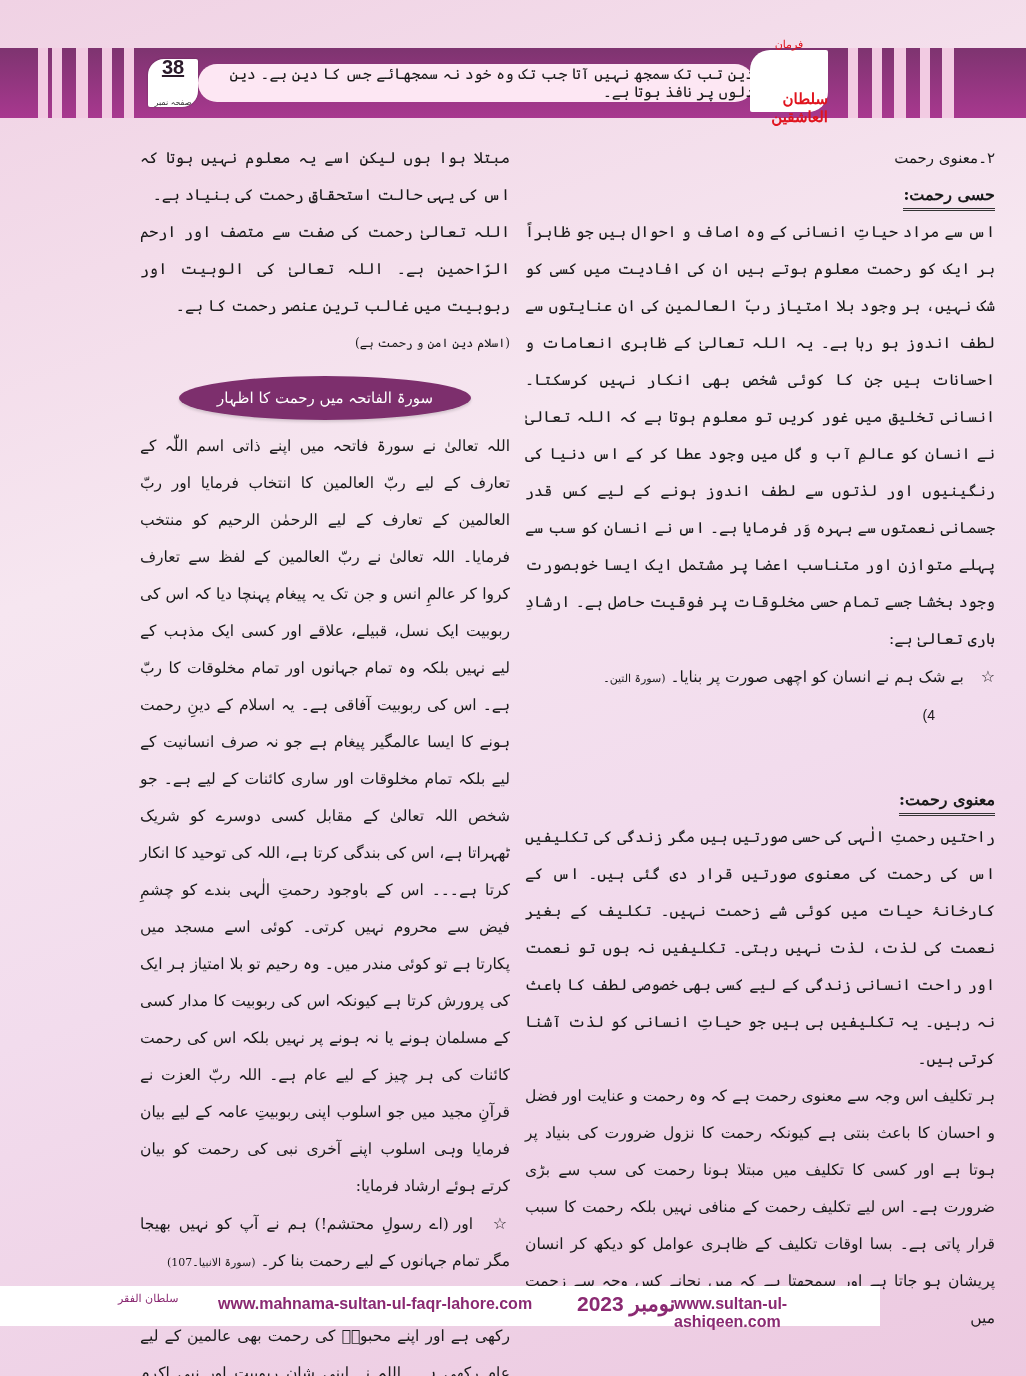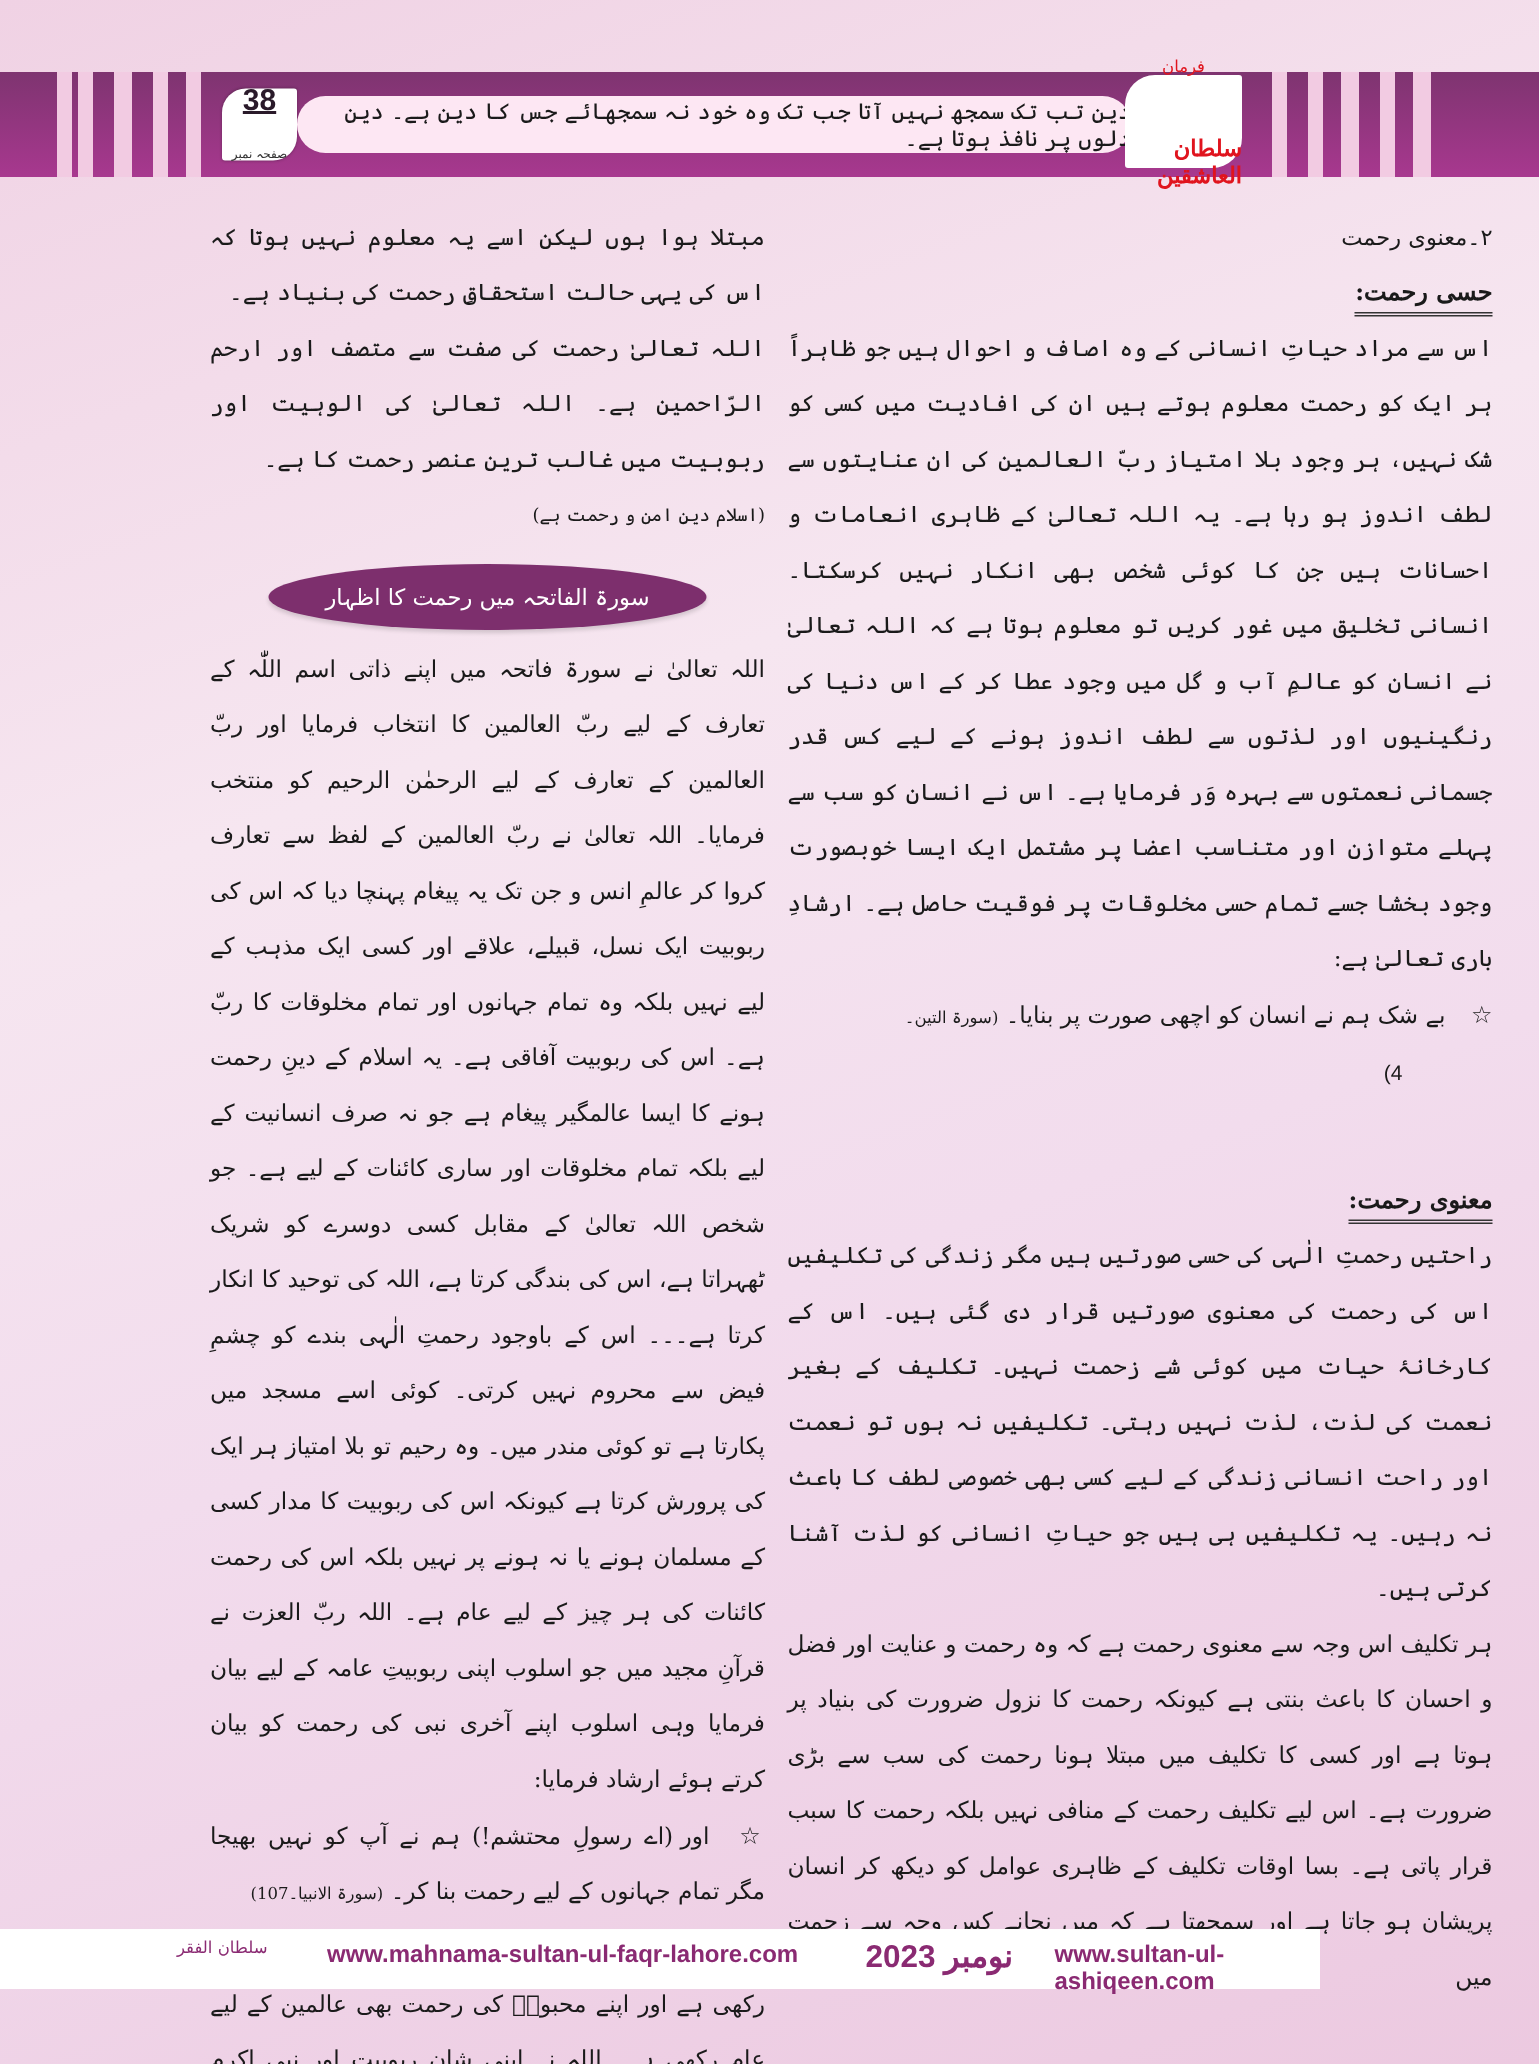--- a/index.html
+++ b/index.html
@@ -68,21 +68,21 @@
     .num-line { direction:ltr; text-align:right; padding-right:60px; font-family:"Liberation Sans", sans-serif; font-size:14px; }
 
     
     .footer-band {
       position:absolute; left:0; top:1286px; width:880px; height:40px;
       background:#fff; display:flex; align-items:center;
     }
     .footer-logo { position:absolute; left:118px; top:6px; font-size:11px; color:#8a2a72; font-family:"DejaVu Serif", serif; direction:rtl; }
     .footer-url-left { position:absolute; left:218px; top:9px; font-family:"Liberation Sans", sans-serif; font-size:16px; font-weight:bold; color:#8a2a72; }
     .footer-issue { position:absolute; left:552px; top:6px; font-family:"Liberation Sans", sans-serif; font-size:21px; font-weight:bold; color:#8a2a72;margin-left:25px; }
-    .footer-url-right { position:absolute; left:703px; top:9px; font-family:"Liberation Sans", sans-serif; font-size:16px; font-weight:bold; color:#8a2a72; }
+    .footer-url-right { position:absolute; left:674px; top:9px; font-family:"Liberation Sans", sans-serif; font-size:16px; font-weight:bold; color:#8a2a72; }
   </style>
 </head>
 <body>
 
 <div class="header-band">
   <div class="stripes-left">
     <div class="stripe" style="left:0;width:10px"></div>
     <div class="stripe" style="left:14px;width:10px"></div>
     <div class="stripe" style="left:38px;width:12px"></div>
     <div class="stripe" style="left:64px;width:10px"></div>

